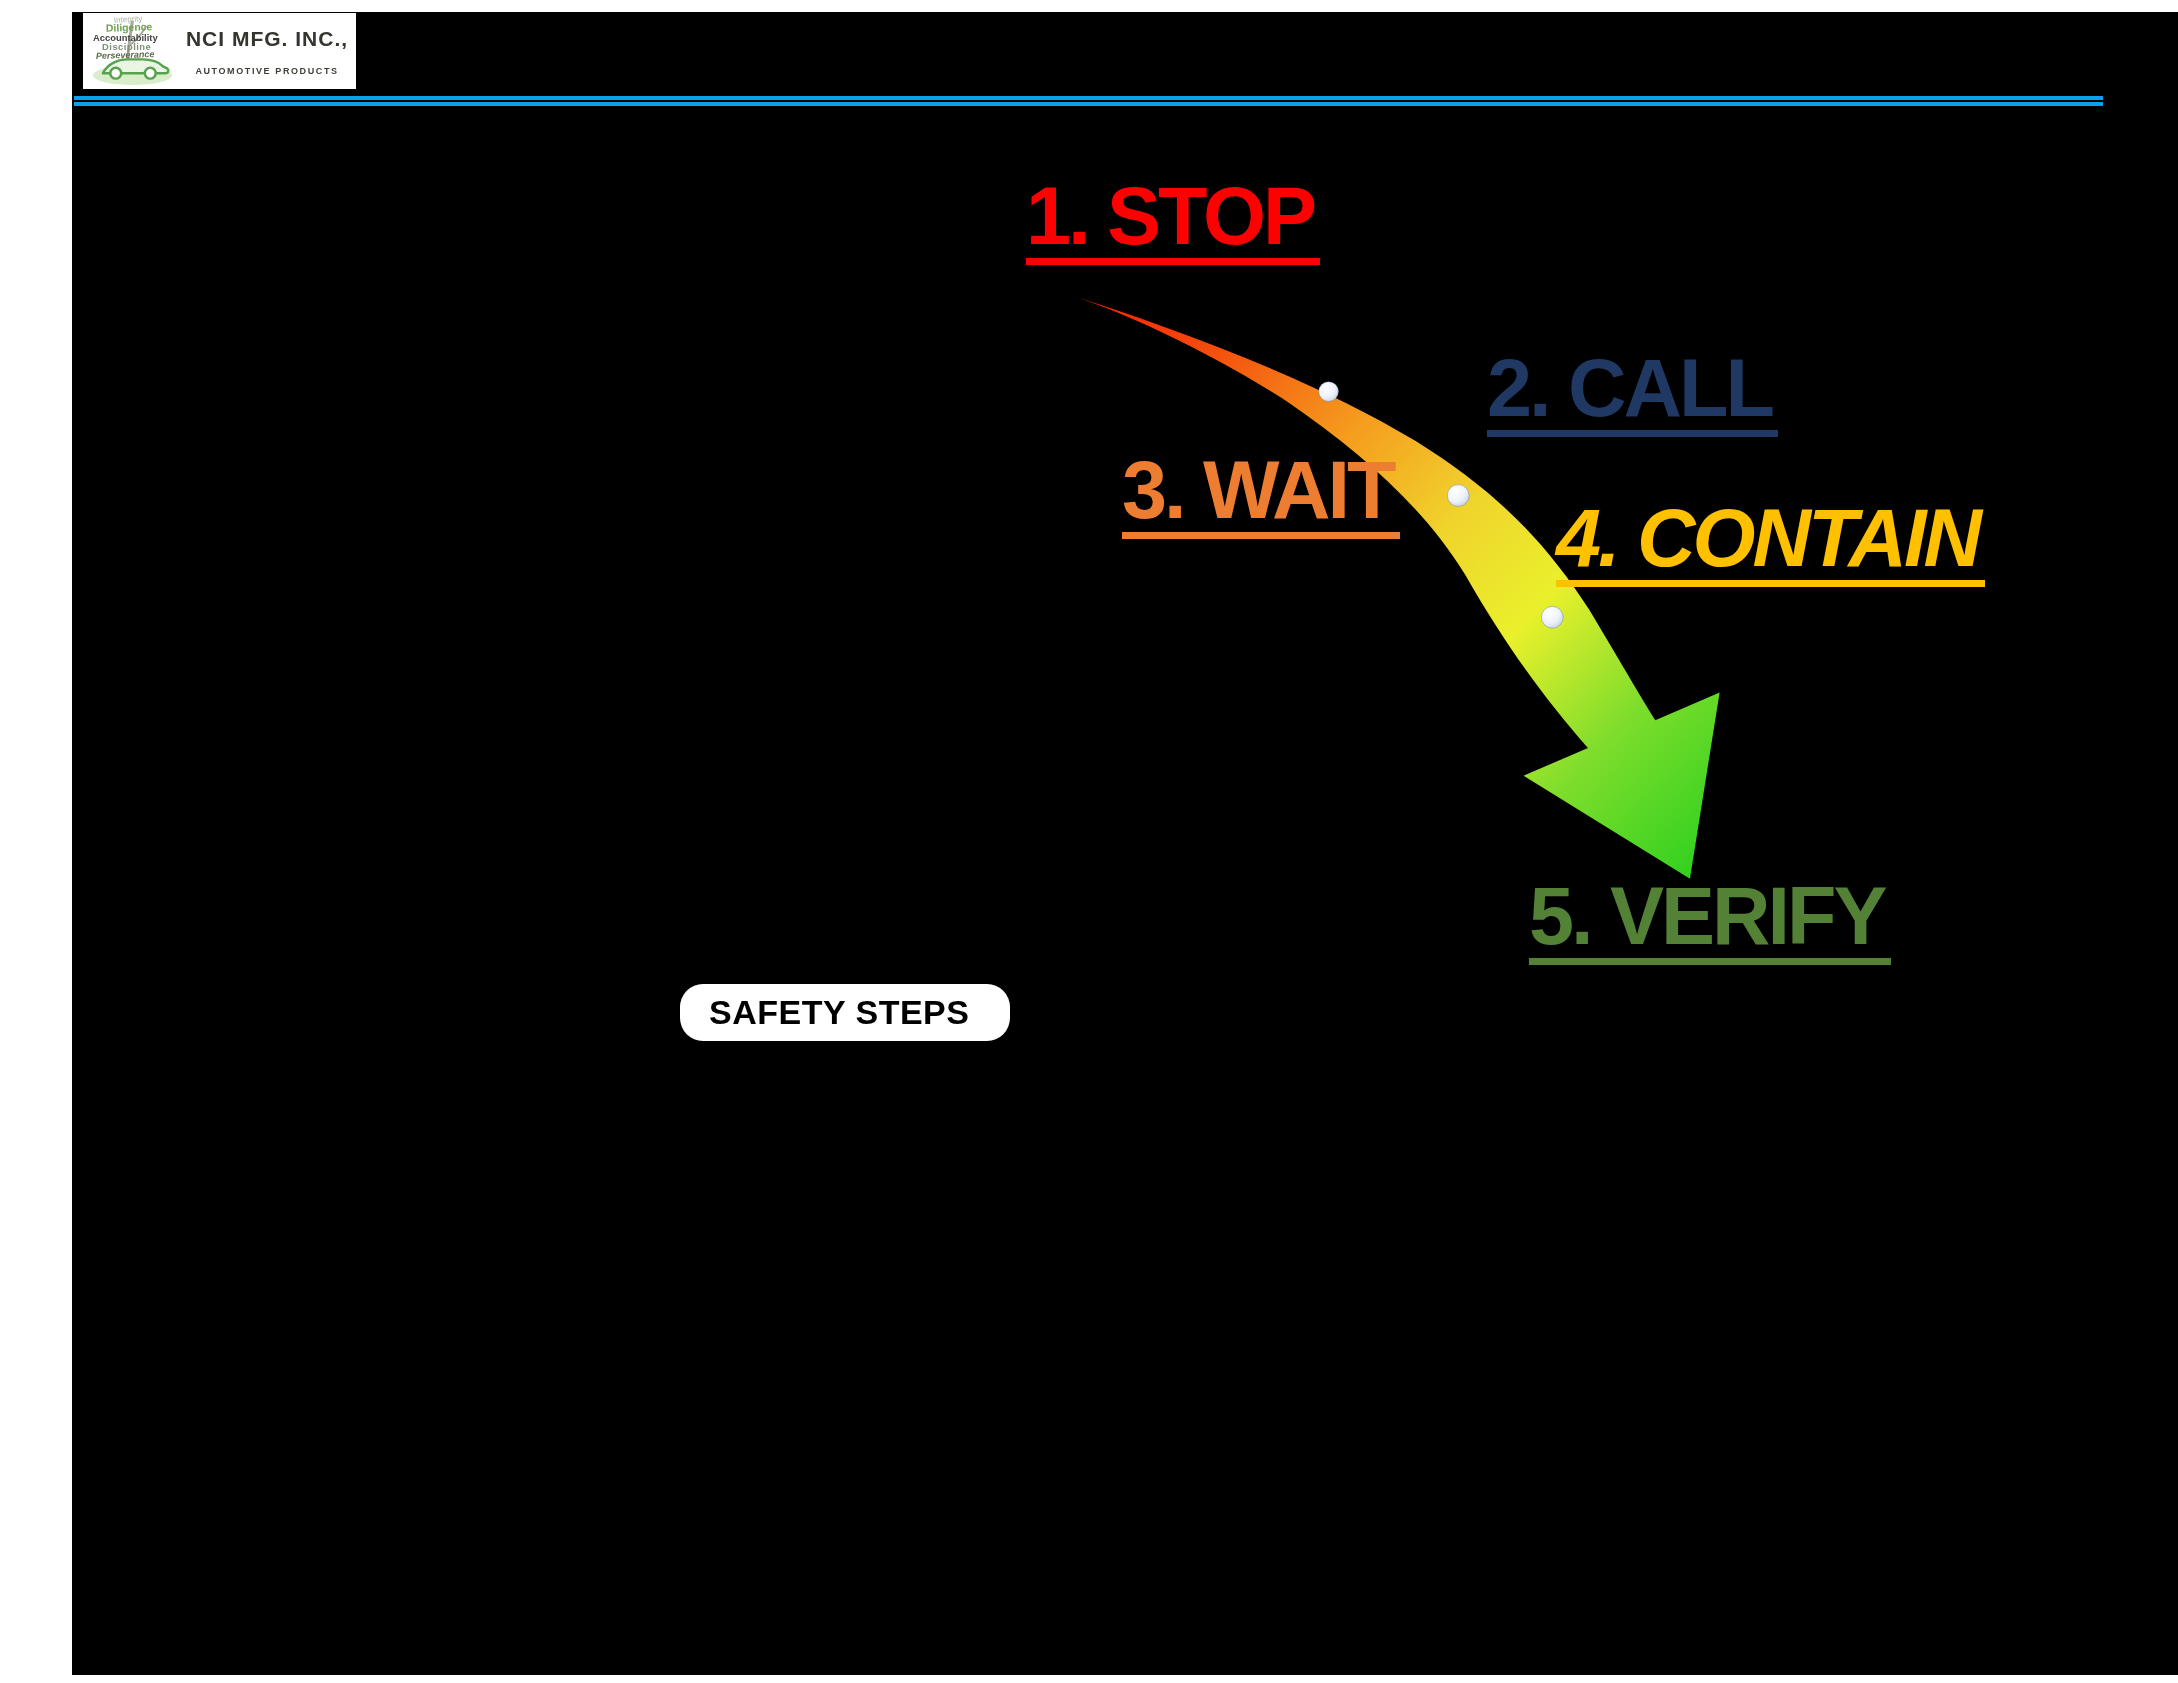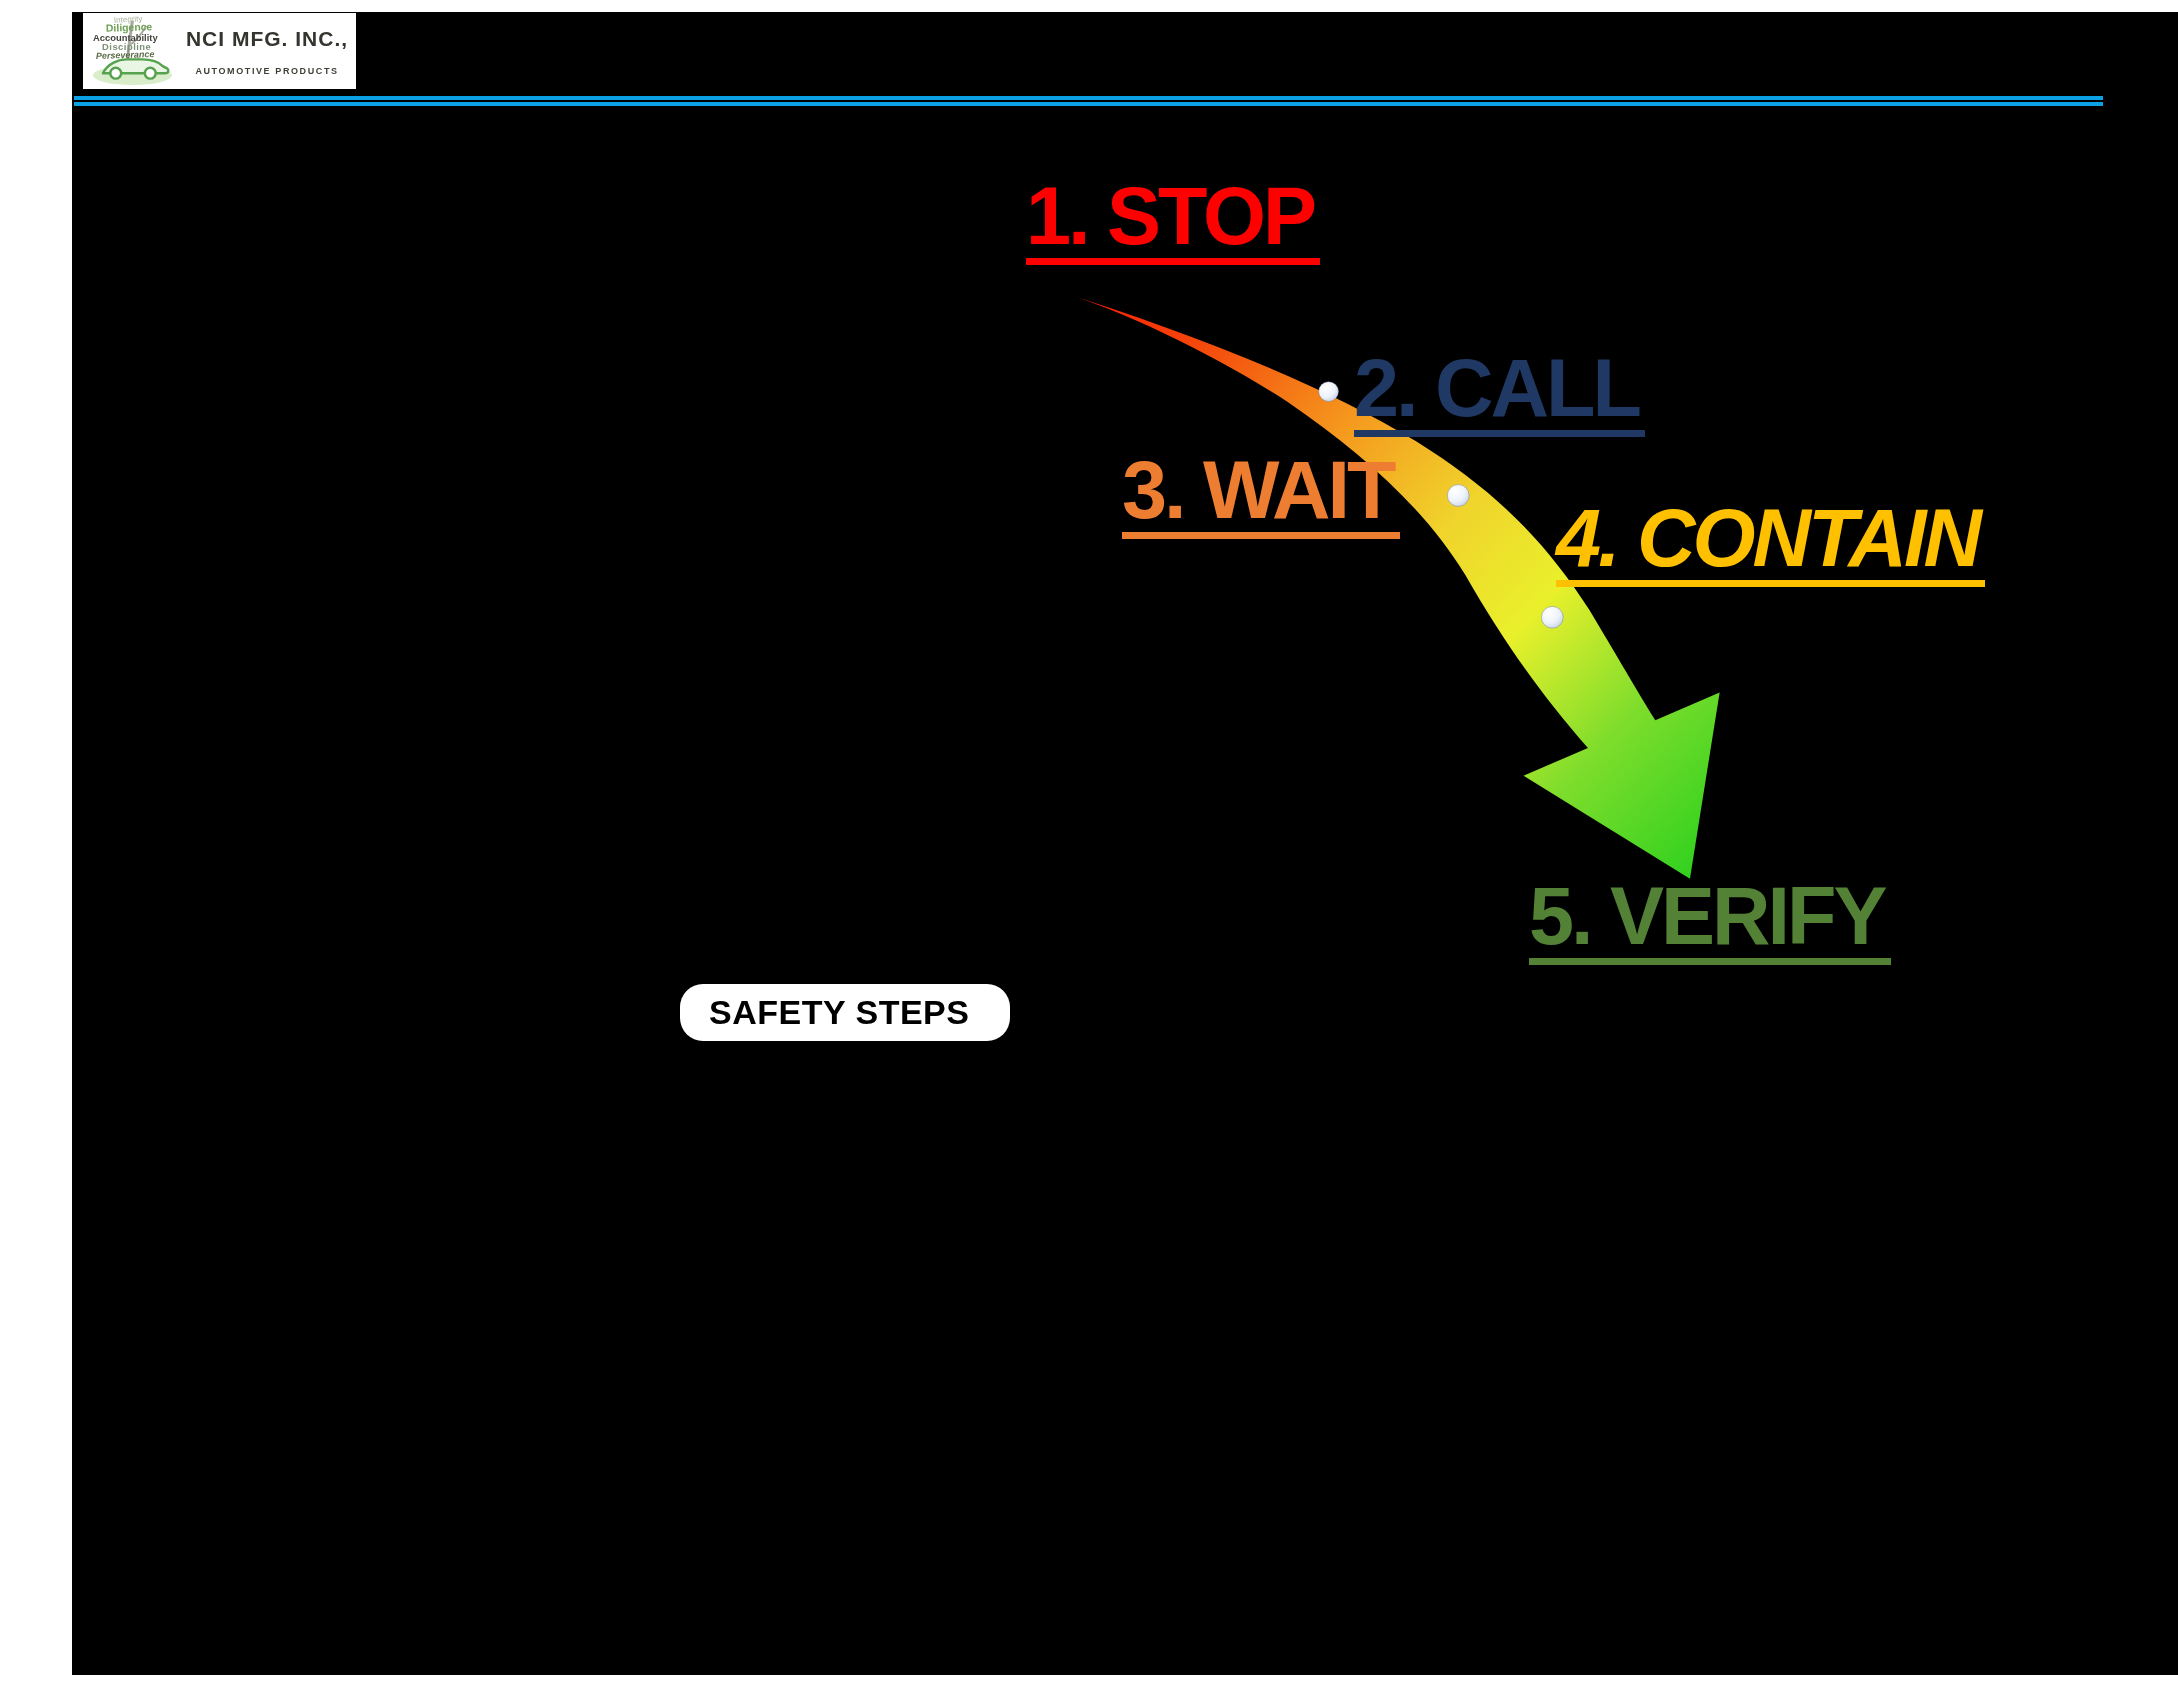--- a/index.html
+++ b/index.html
@@ -29,21 +29,21 @@
   .rule-2 { top:102px; height:4px; }
 
   
   .arrow-svg { position:absolute; left:990px; top:248px; width:792px; height:693px; z-index:1; }
 
   
   .step { position:absolute; z-index:2; font-weight:bold; font-size:81px; line-height:1;
           letter-spacing:-3px; white-space:nowrap; border-bottom:7px solid currentColor;
           padding:0 6px 1px 0; }
   .step-1 { left:1026px; top:176px; }
-  .step-2 { left:1354px; top:348px; }
+  .step-2 { left:1487px; top:348px; }
   .step-3 { left:1102px; top:450px;margin-left:20px; }
   .step-4 { left:1556px; top:498px; }
   .step-5 { left:1529px; top:876px; }
 
   
   .caption-box { position:absolute; left:680px; top:984px; width:330px; height:57px;
                  background:#ffffff; color:#000000; z-index:2;
                  font-size:34px; font-weight:bold; letter-spacing:0.5px;
                  line-height:57px; padding-left:29px; white-space:nowrap;border-radius:23px; }
 </style>

